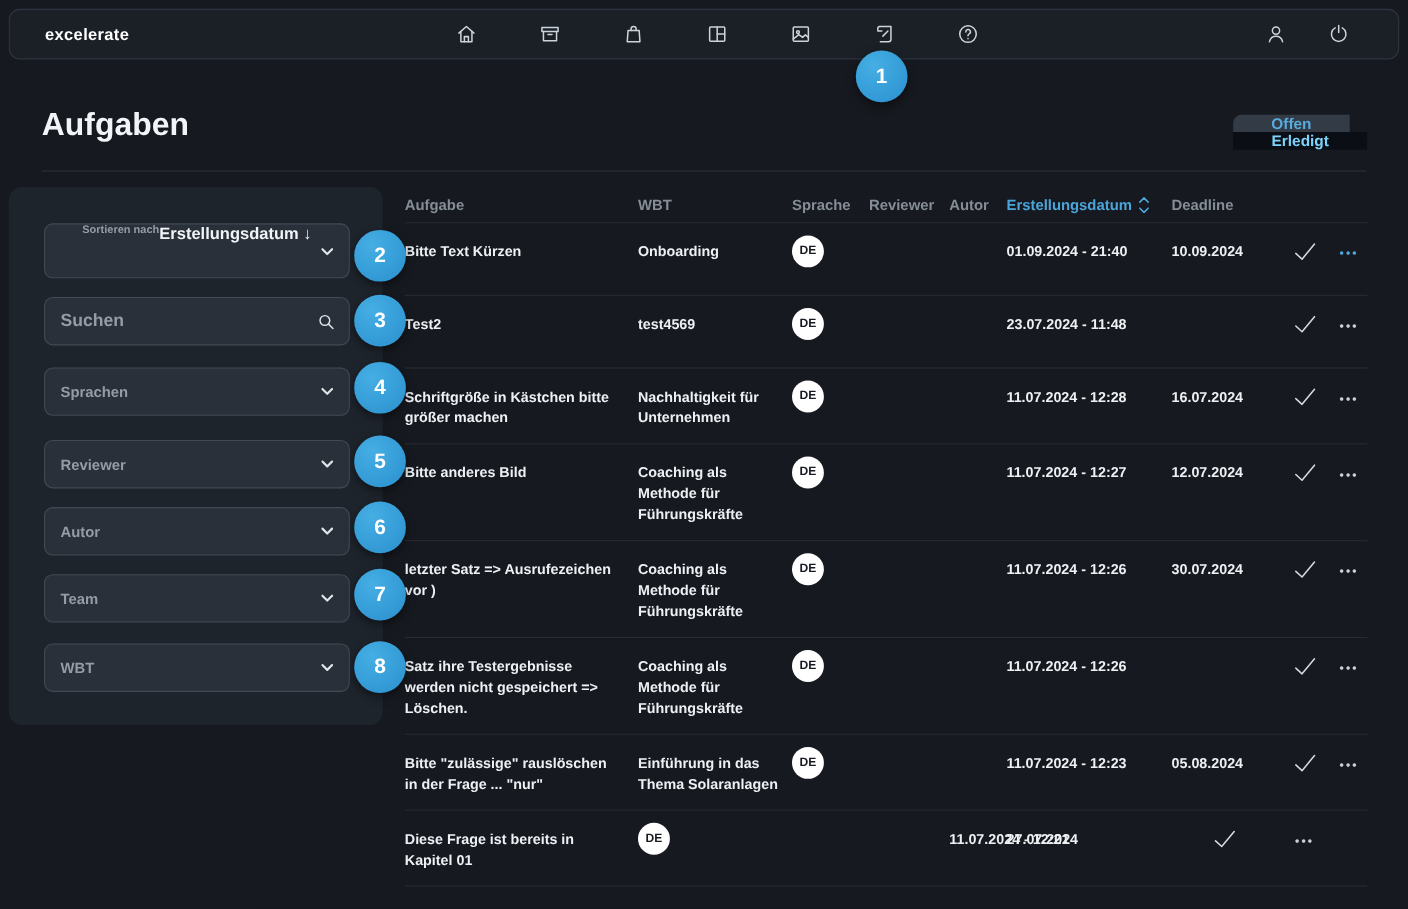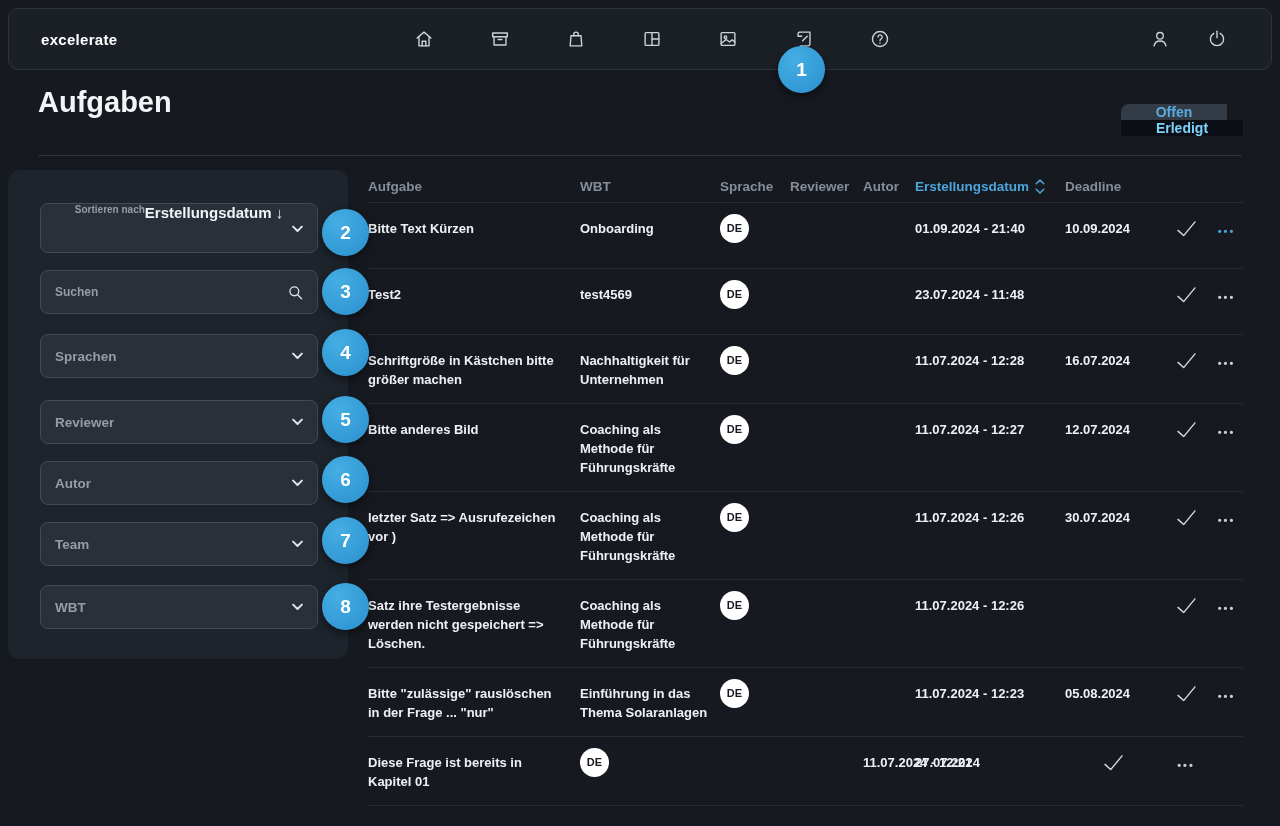--- a/index.html
+++ b/index.html
@@ -6,33 +6,33 @@
   html,body { width:1280px; height:826px; }
   body {
     position:relative; overflow:hidden;
     background:#16191f;
     font-family:"Liberation Sans", sans-serif;
     color:#eef1f4;
   }
 
   
   .navbar {
-    position:absolute; left:8px; top:8px; width:1264px; height:62px;
+    position:absolute; left:8px; top:8px; width:1264px; height:46px;
     background:#1b2027; border:1px solid #2e3540; border-radius:10px;
     display:flex; align-items:center;
   }
   .brand { margin-left:32px; font-size:15px; font-weight:700; color:#ffffff; letter-spacing:.3px; }
   .nav-center { position:absolute; left:50%; top:0; height:100%; transform:translateX(-50%);
     display:flex; align-items:center; gap:52px; margin-left:12px; }
   .nav-right { position:absolute; right:42px; top:0; height:100%; display:flex; align-items:center; gap:33px; }
   .nav-btn { width:24px; height:24px; display:flex; align-items:center; justify-content:center; cursor:pointer; }
   .nico { width:22px; height:22px; stroke:#ccd3da; fill:none; stroke-width:1.5; stroke-linecap:round; stroke-linejoin:round; }
 
   
-  .page-title { position:absolute; left:38px; top:86px; font-size:29px; font-weight:700; color:#f2f5f7; }
+  .page-title { position:absolute; left:38px; top:98px; font-size:29px; font-weight:700; color:#f2f5f7; }
   .view-toggle { position:absolute; right:37px; top:104px; height:46px; display:flex; border-radius:8px; overflow:hidden;flex-direction:column; }
   .toggle-seg { display:flex; align-items:center; justify-content:center; font-size:14px; font-weight:700; cursor:pointer; }
   .toggle-offen   { width:106px; background:#333b46; color:#57abde; }
   .toggle-erledigt{ width:122px; background:#0b0f15; color:#7dd3fc; }
   .head-divider { position:absolute; left:38px; top:155px; width:1204px; height:1px; background:#2b313a; }
 
   
   .sidebar {
     position:absolute; left:8px; top:170px; width:340px; height:489px;
     background:#1e242c; border-radius:12px; padding:33px 30px 0 32px;
@@ -41,21 +41,21 @@
     width:278px; background:#2a3039; border:1px solid #434a55; border-radius:8px;
     display:flex; align-items:center; padding:0 14px; cursor:pointer; position:relative;
   }
   .ctrl-sort { height:50px; flex-direction:row; align-items:flex-start; justify-content:center; margin-bottom:17px; }
   .ctrl-sort .mini-label { font-size:10px; color:#949ca5; font-weight:700; margin-bottom:1px; }
   .ctrl-sort .sort-value { font-size:15px; font-weight:700; color:#f1f4f6; }
   .ctrl-search { height:44px; margin-bottom:20px; padding:0; }
   .ctrl-search input {
     flex:1; height:100%; background:transparent; border:none; outline:none;
     padding:0 14px; font-family:"Liberation Sans",sans-serif;
-    font-size:12px; font-weight:700; color:#c4b5fd;
+    font-size:16px; font-weight:700; color:#c4b5fd;
   }
   .ctrl-search input::placeholder { color:#949ca5; }
   .ctrl-dd { height:44px; margin-bottom:17px; justify-content:space-between; }
   .ctrl-dd.g1 { margin-bottom:22px; }
   .ctrl-dd.g2 { margin-bottom:19px; }
   .dd-label { font-size:13.5px; font-weight:700; color:#949ca5; }
   .chev { width:11px; height:8px; stroke:#dfe4e8; fill:none; stroke-width:1.8; stroke-linecap:round; stroke-linejoin:round; flex:none; }
   .ctrl-sort .chev { position:absolute; right:14px; top:21px; }
   .mag { width:17px; height:17px; stroke:#dfe4e8; fill:none; stroke-width:1.7; stroke-linecap:round; margin-right:13px; flex:none; }
 

